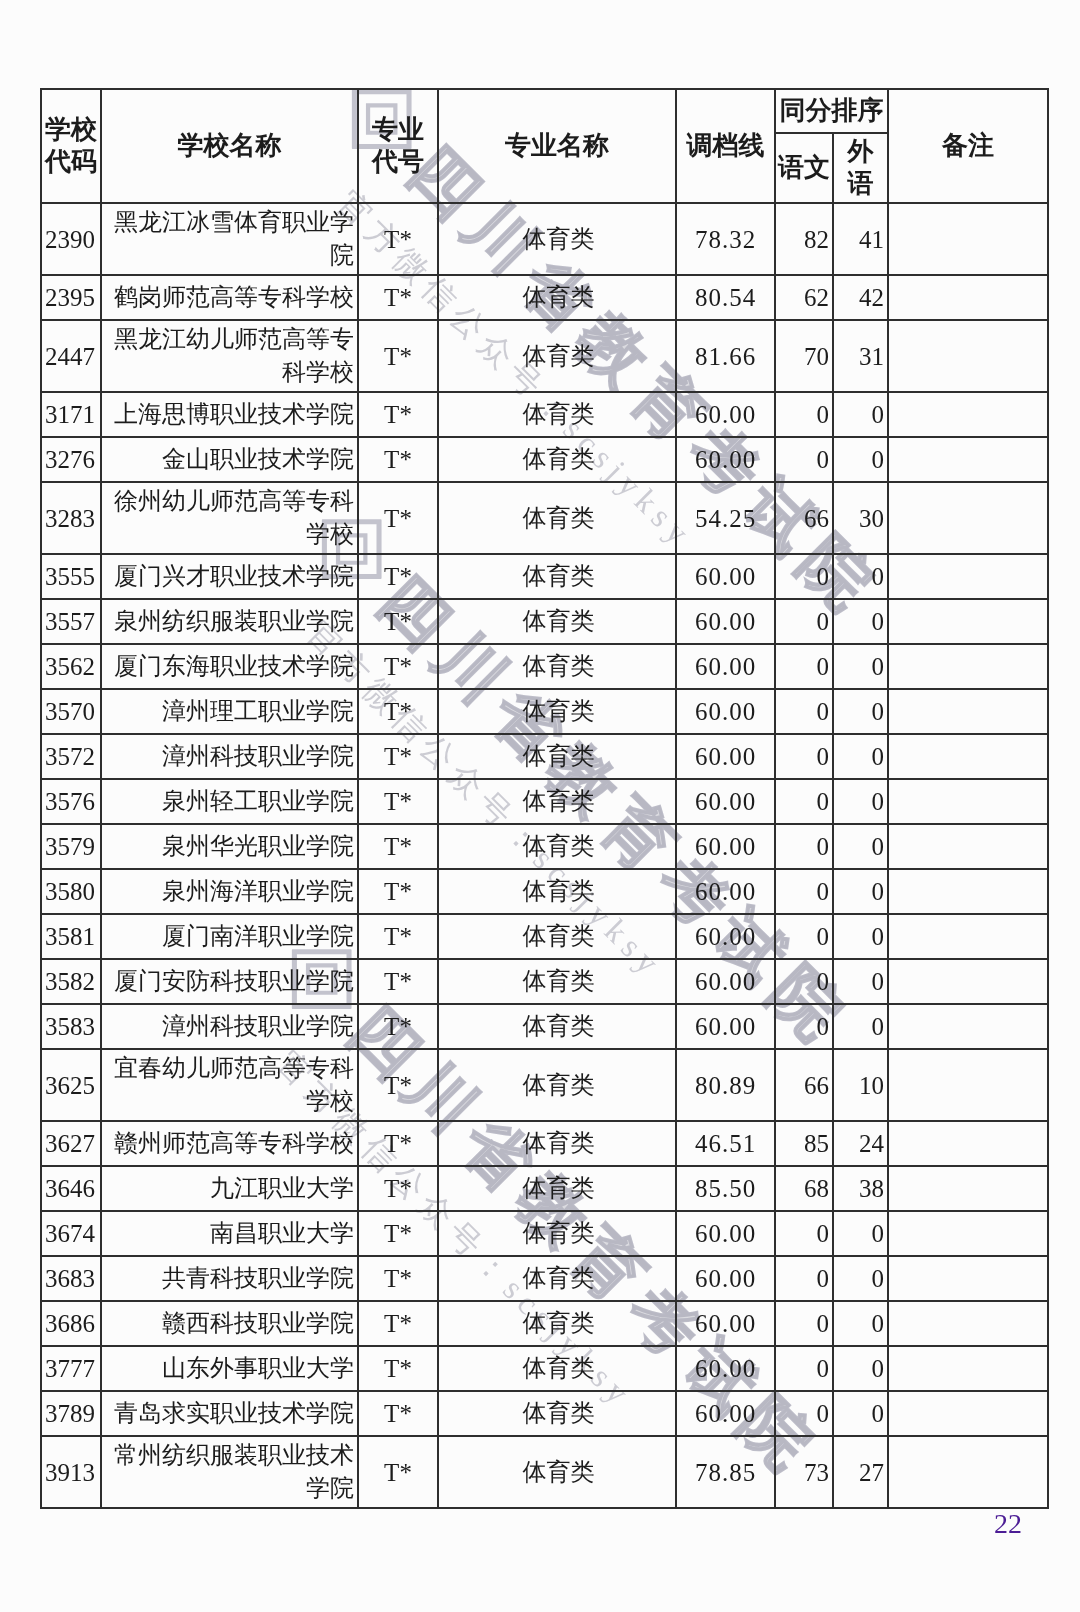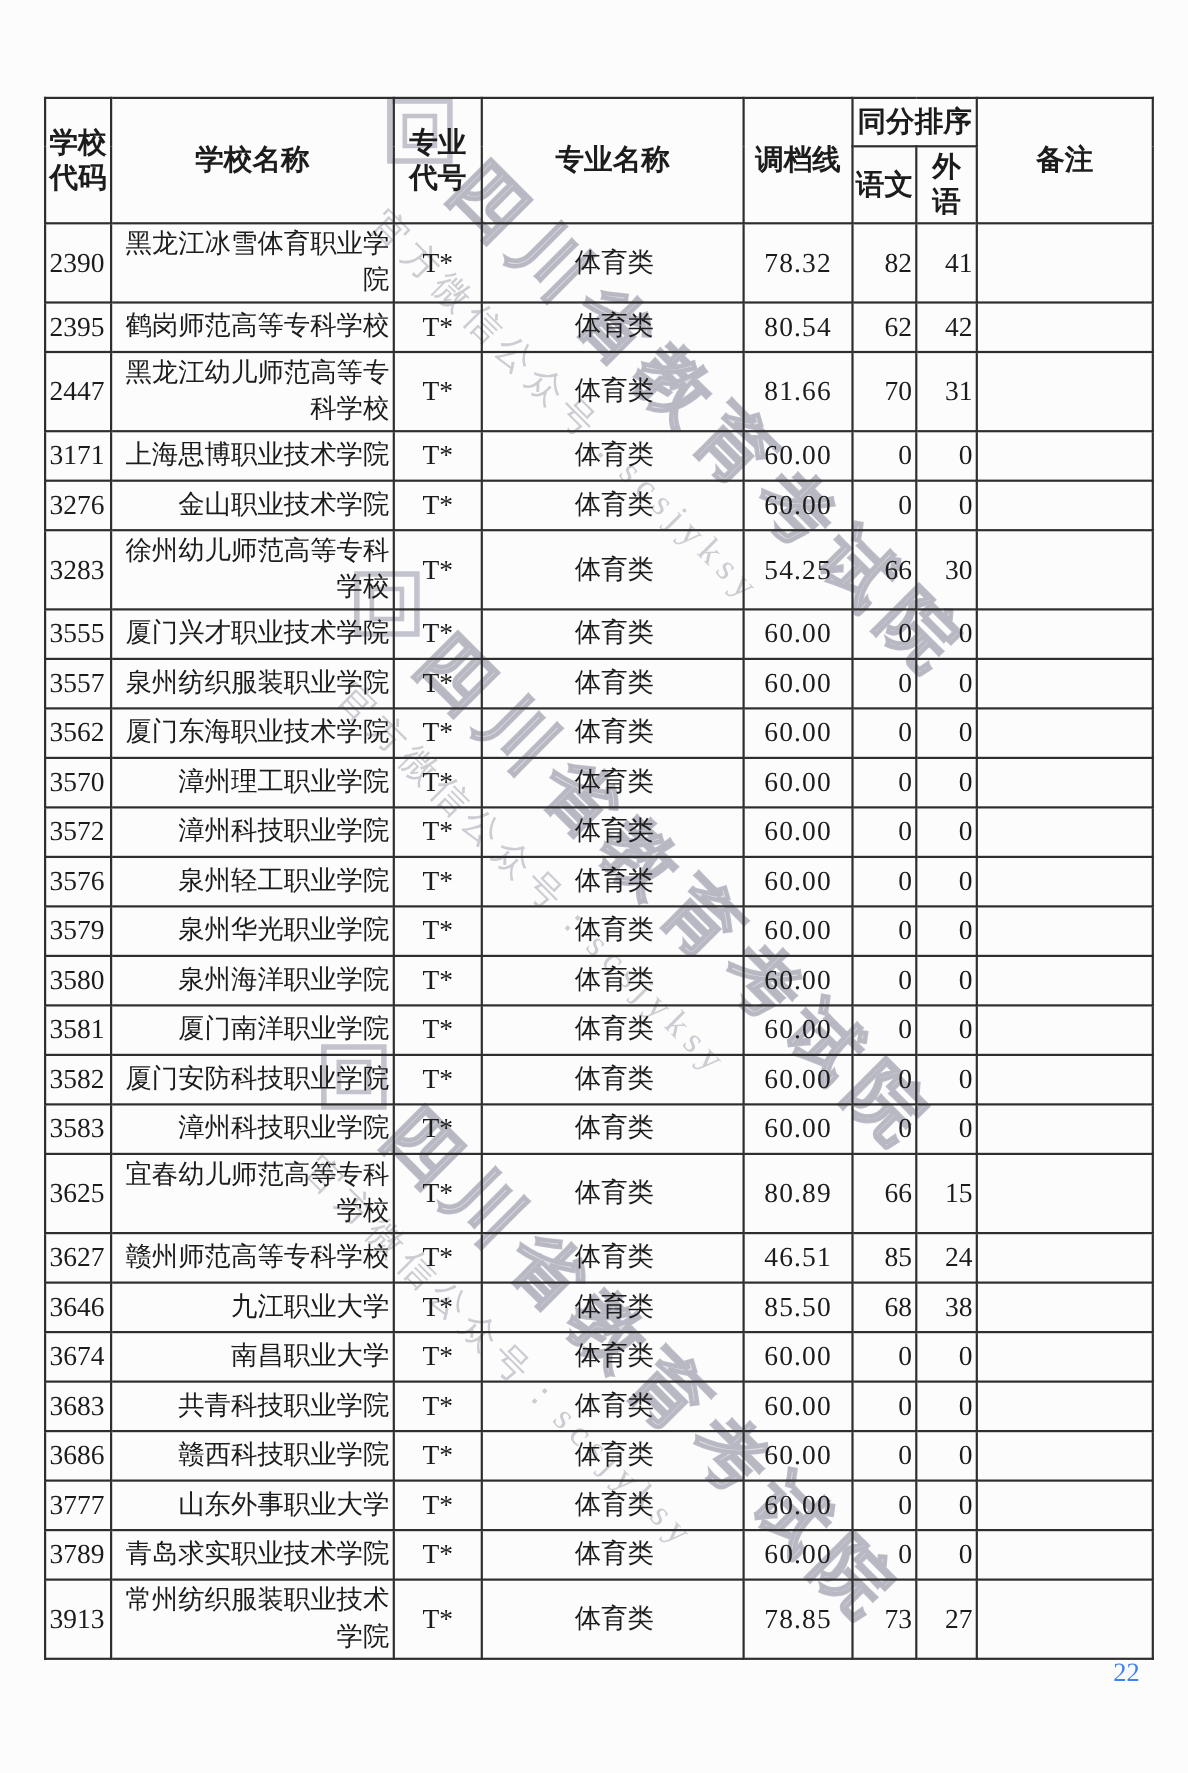--- a/index.html
+++ b/index.html
@@ -64,23 +64,23 @@
   td.col-code{ text-align:left;font-size:25px;}
   td.col-name{ text-align:right;padding-left:5px;}
   td.col-mcode{text-align:center;font-size:25px;}
   td.col-mname{text-align:center;padding-left:6px;}
   td.col-score{text-align:center;font-weight:400;font-size:25px;letter-spacing:1px;}
   td.col-cn,td.col-fl{text-align:right;font-size:25px;}
   td.col-remark{text-align:center;}
   
   .page-num{
     position:absolute;
-    right:44px;top:1508px;
-    font-size:24px;
-    color:#3b82f6;
+    right:58px;top:1508px;
+    font-size:28px;
+    color:#4c1d95;
     z-index:1;
   }
 </style>
 </head>
 <body>
 
 <div class="wm-layer">
   <div class="wm" style="left:225px;top:290px;">
     <div class="wm-row">
       <svg class="wm-logo" width="84" height="84" viewBox="0 0 100 100">
@@ -313,21 +313,21 @@
           <td class="col-fl">0</td>
           <td class="col-remark"></td>
         </tr>
         <tr>
           <td class="col-code">3625</td>
           <td class="col-name">宜春幼儿师范高等专科学校</td>
           <td class="col-mcode">T*</td>
           <td class="col-mname">体育类</td>
           <td class="col-score">80.89</td>
           <td class="col-cn">66</td>
-          <td class="col-fl">15</td>
+          <td class="col-fl">10</td>
           <td class="col-remark"></td>
         </tr>
         <tr>
           <td class="col-code">3627</td>
           <td class="col-name">赣州师范高等专科学校</td>
           <td class="col-mcode">T*</td>
           <td class="col-mname">体育类</td>
           <td class="col-score">46.51</td>
           <td class="col-cn">85</td>
           <td class="col-fl">24</td>

